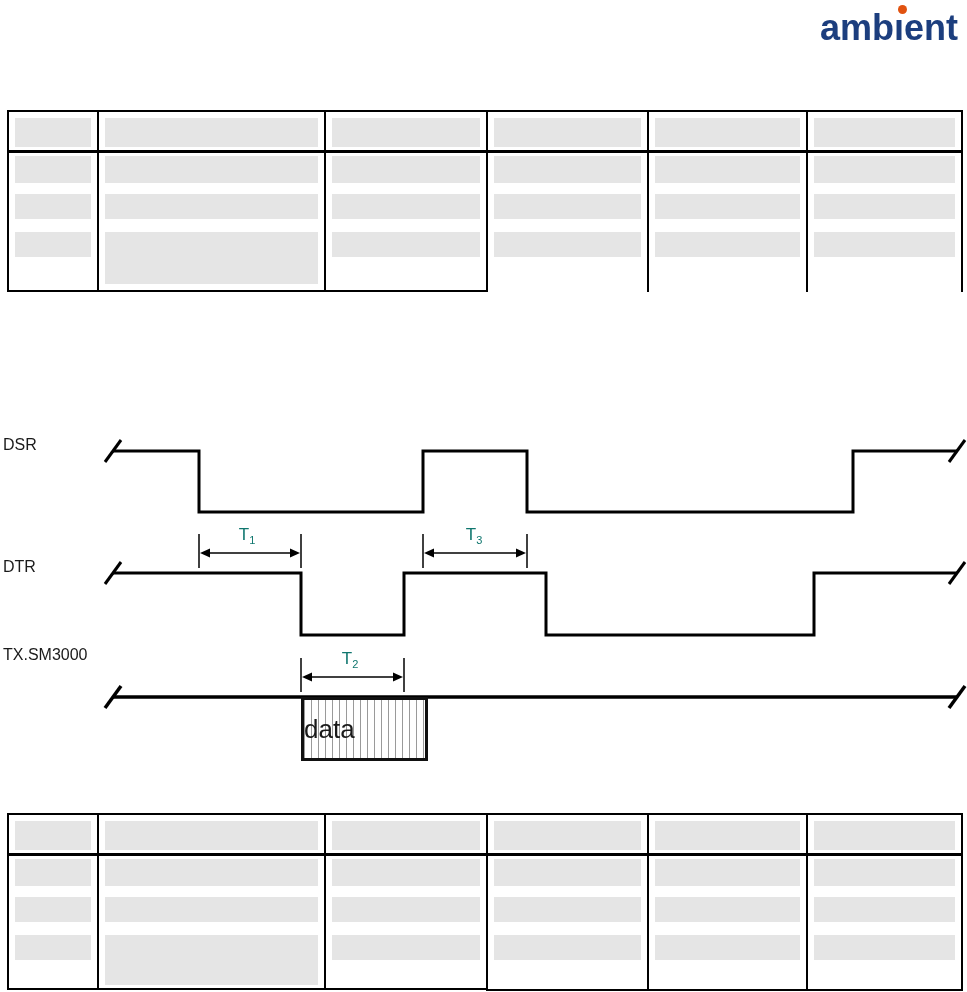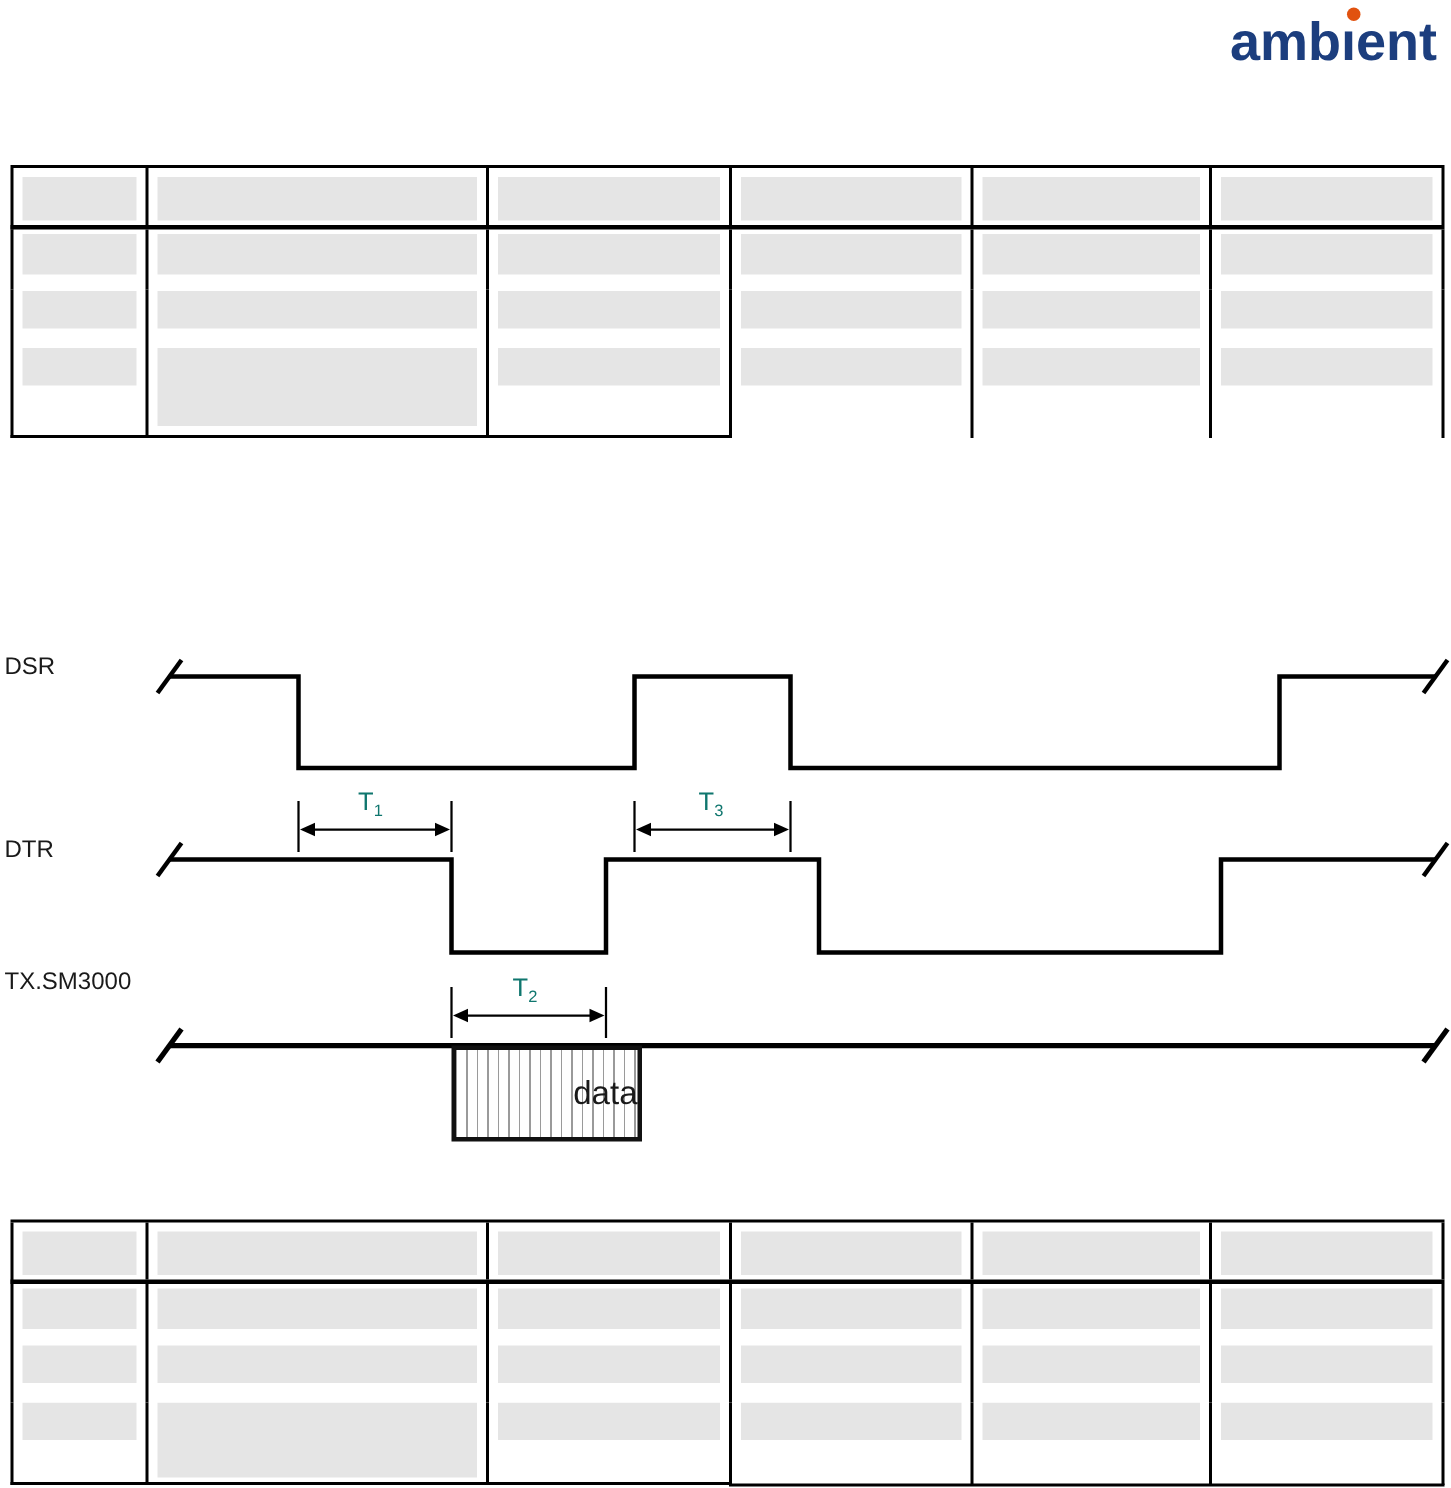--- a/index.html
+++ b/index.html
@@ -50,22 +50,22 @@
   .lbl-dtr{top:528px;text-align:center;}
   .lbl-tx{top:616px;}
   .t-label{position:absolute;width:34px;text-align:center;font-size:17px;line-height:18px;color:#0f766e;}
   .t-label .sub{font-size:11px;vertical-align:-4px;}
   .tl-1{left:230px;top:496px;}
   .tl-2{left:333px;top:620px;}
   .tl-3{left:457px;top:496px;text-align:center;}
   .hbox{
     position:absolute;top:667px;height:64px;box-sizing:border-box;border:3px solid #111;
     background:repeating-linear-gradient(90deg,#9a9a9a 0,#9a9a9a 1px,#ffffff 1px,#ffffff 7px);
-    display:flex;align-items:center;justify-content:flex-end;
-    font-size:22px;color:#1a1a1a;white-space:nowrap;
+    display:flex;align-items:center;justify-content:flex-start;
+    font-size:26px;color:#1a1a1a;white-space:nowrap;
   }
   .box-data{left:301px;width:127px;}
   .box-msg{left:566px;width:206px;}
 </style>
 </head>
 <body>
 
 <div id="page">
 
   <div class="logo">

